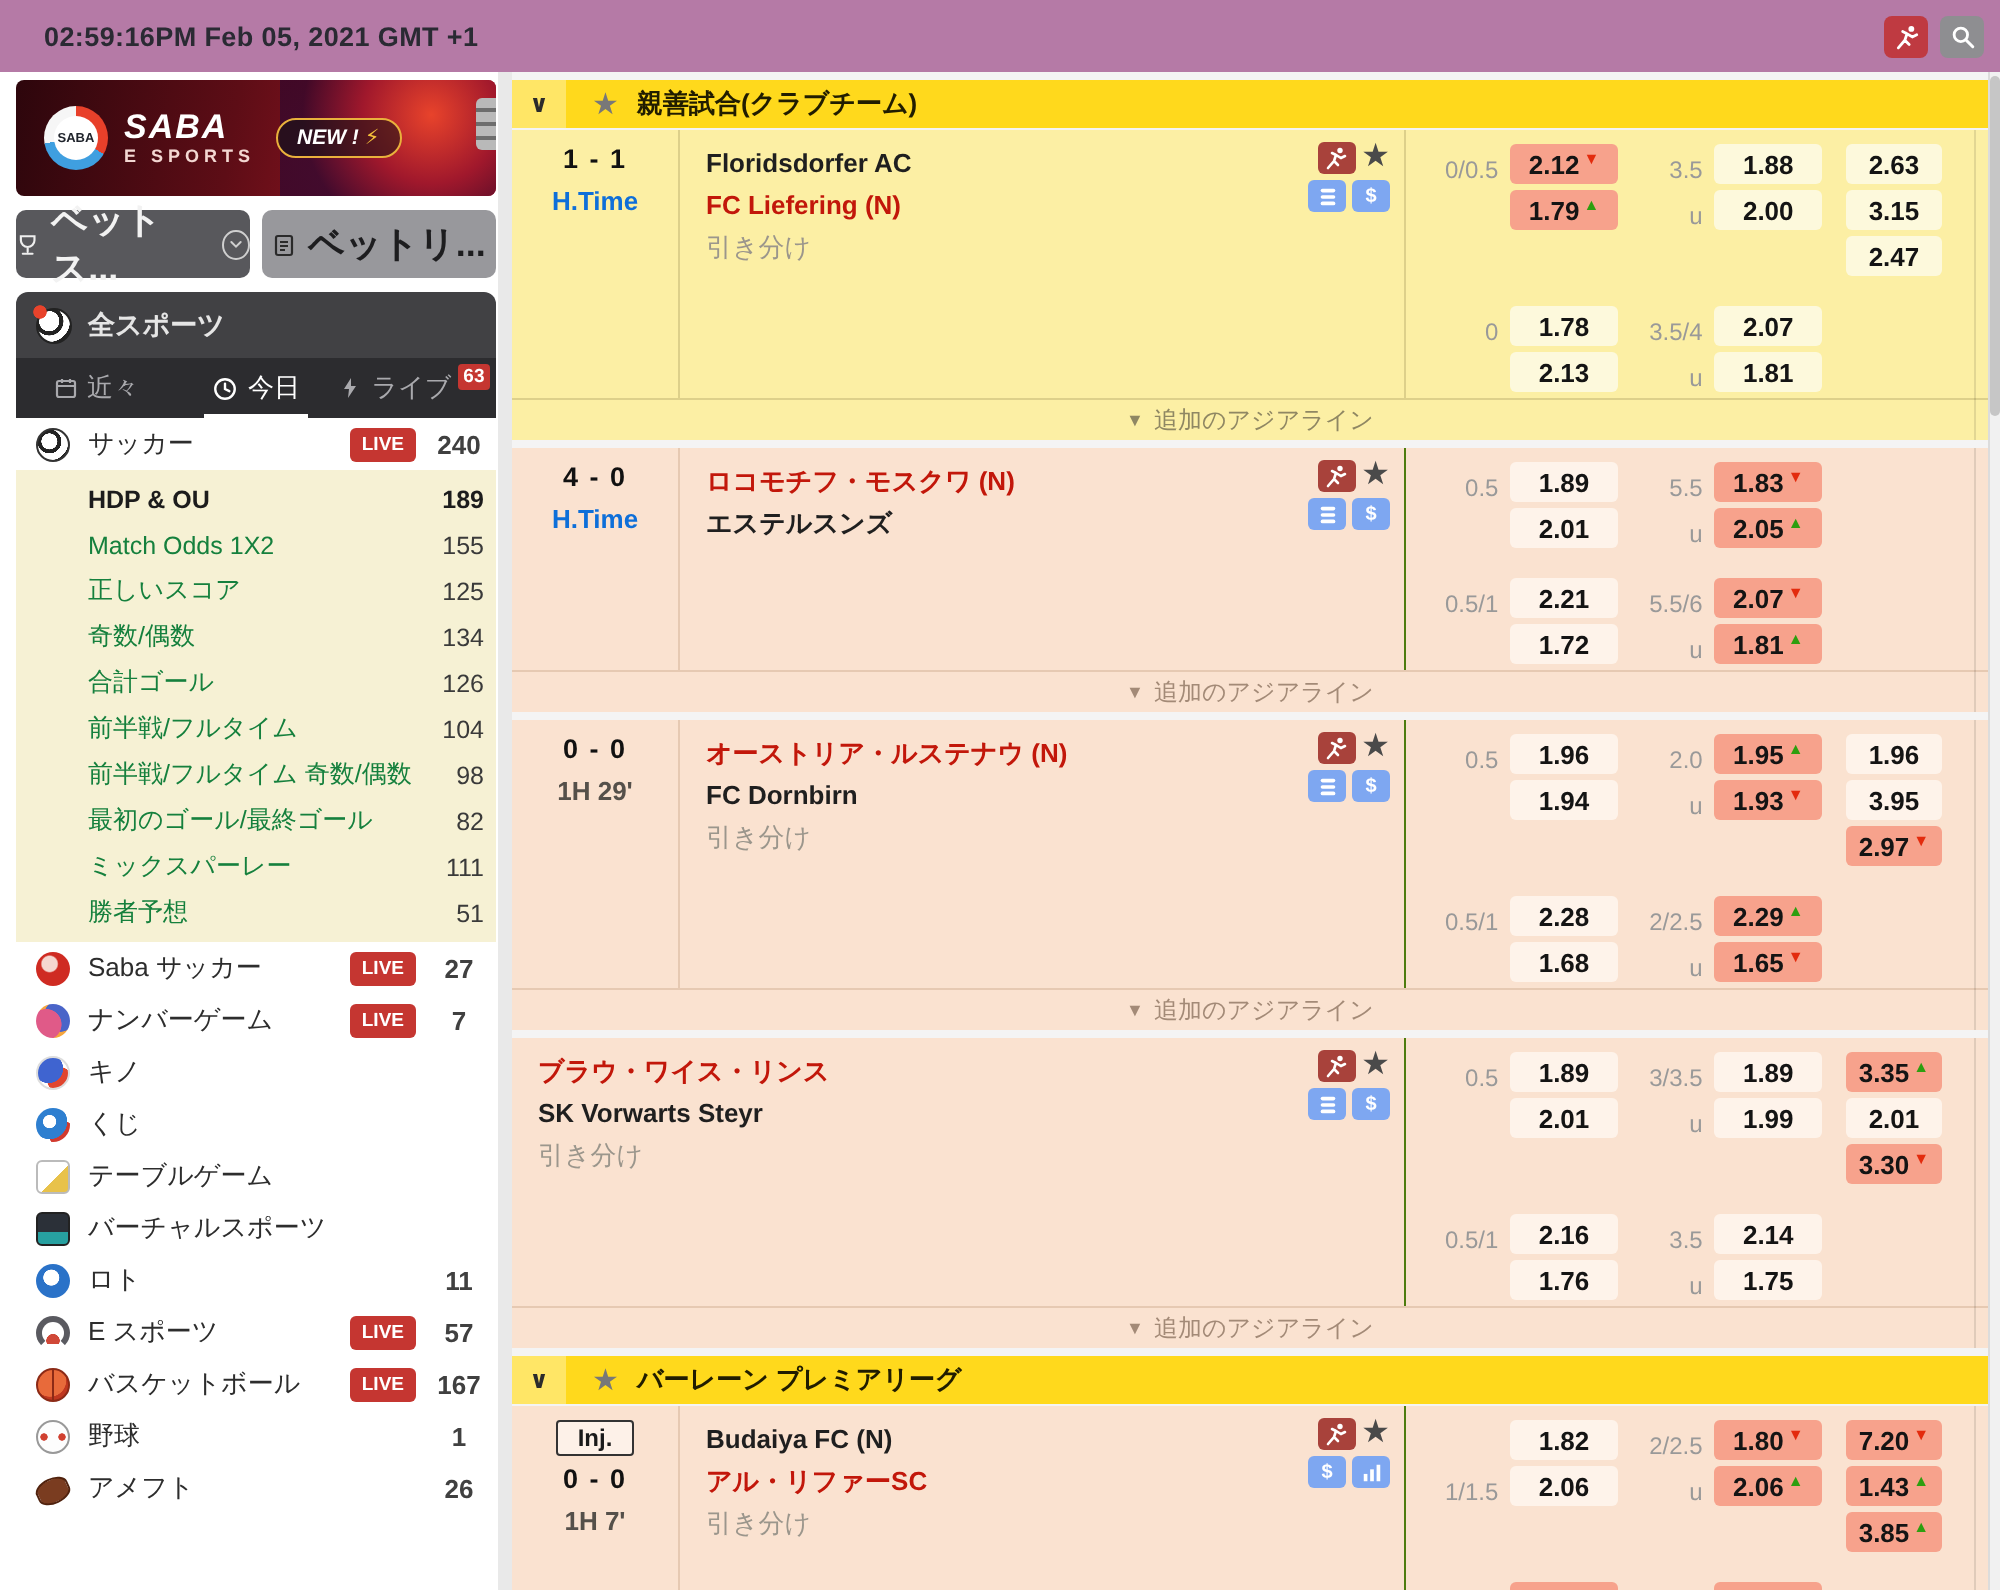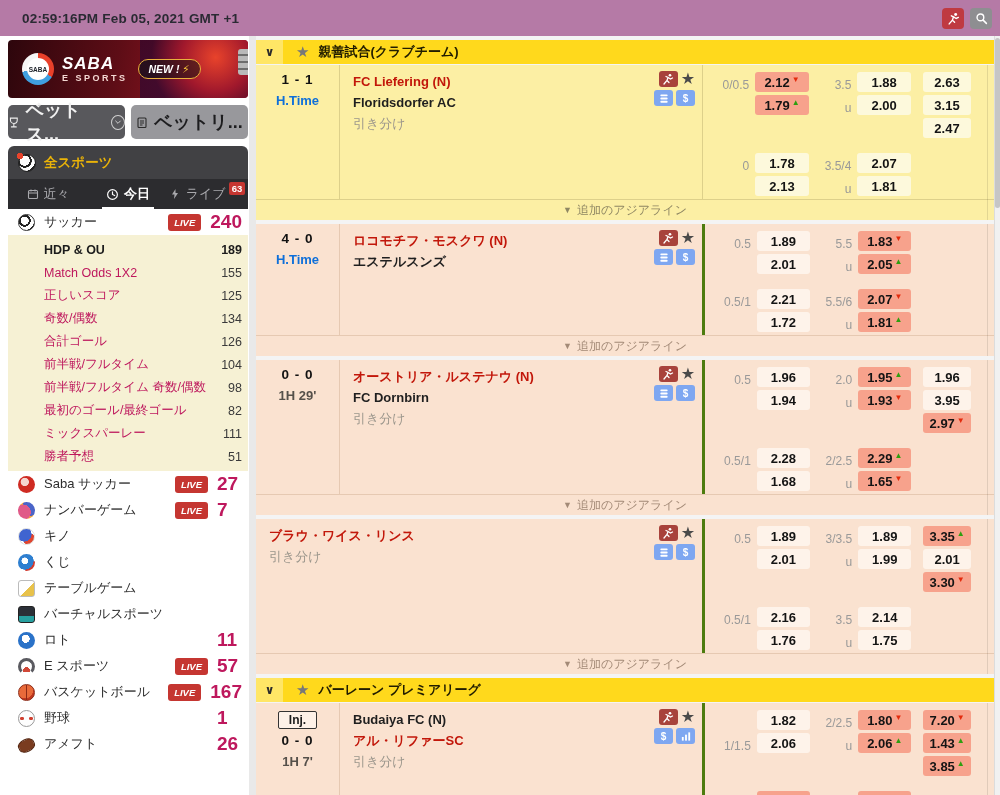--- a/index.html
+++ b/index.html
@@ -41,39 +41,39 @@
     background-image:repeating-linear-gradient(to bottom,transparent 0 5px,#6d6d6d 5px 7px); }
 
   
   .btn-row { display:flex; gap:6px; margin-top:7px; }
   .sb-btn { flex:1; height:34px; border-radius:5px; display:flex; align-items:center; justify-content:center; gap:6px; font-size:18px; font-weight:bold; cursor:pointer; }
   .sb-btn.dark { background:#58585c; color:#f2f2f2; }
   .sb-btn.lite { background:#98989c; color:#1d1d1f; }
   .chev-circ { width:15px; height:15px; border:1.5px solid #cfcfcf; border-radius:50%; display:flex; align-items:center; justify-content:center; }
 
   
-  .allsports { margin-top:7px; background:#414144; border-radius:6px 6px 0 0; height:33px; display:flex; align-items:center; padding:0 10px; gap:8px; color:#eab308; font-size:13.5px; font-weight:bold; cursor:pointer; }
+  .allsports { margin-top:7px; background:#414144; border-radius:6px 6px 0 0; height:33px; display:flex; align-items:center; padding:0 10px; gap:8px; color:#e5e5e5; font-size:13.5px; font-weight:bold; cursor:pointer; }
   .ball { width:18px; height:18px; border-radius:50%; background:radial-gradient(circle at 35% 35%,#fff 0 34%,#222 35% 48%,#fff 49% 70%,#222 71%); border:1px solid #222; position:relative; }
   .ball .spark { position:absolute; top:-4px; left:-4px; width:10px; height:10px; background:radial-gradient(circle,#e8432b 0 45%,transparent 50%); border-radius:50%; }
   .tabs { background:#2c2c2f; height:30px; display:flex; }
   .tab { flex:1; display:flex; align-items:center; justify-content:center; gap:5px; font-size:13px; color:#a9a9ad; cursor:pointer; position:relative; }
-  .tab.active { color:#fff; font-weight:bold; }
+  .tab.active { color:#fff; font-weight:normal; }
   .tab.active::after { content:''; position:absolute; bottom:0; left:14px; right:14px; height:2.5px; background:#fff; }
   .tab .cnt-badge { background:#c53631; color:#fff; font-size:9.5px; font-weight:bold; padding:1px 3px; border-radius:2px; position:relative; top:-6px; left:-2px; }
 
   
   .sports-menu { background:#fff; }
   .sport-row { height:26px; display:flex; align-items:center; padding:0 6px 0 10px; cursor:pointer; }
   .sp-icon { width:17px; height:17px; margin-right:9px; flex:none; border-radius:50%; }
   .sp-label { flex:1; font-size:13px; color:#2d2d2d; white-space:nowrap; overflow:hidden; }
-  .live-badge { background:#c53631; color:#fff; font-size:9.5px; font-weight:bold; font-style:italic; padding:3px 6px; border-radius:3px; margin-right:9px; }
-  .sp-count { min-width:25px; text-align:left; font-size:19px; font-weight:bold; color:#be185d; }
+  .live-badge { background:#c53631; color:#fff; font-size:9.5px; font-weight:bold; padding:3px 6px; border-radius:3px; margin-right:9px; }
+  .sp-count { min-width:25px; text-align:center; font-size:13px; font-weight:bold; color:#404040; }
   .submenu { background:#f6f1d4; padding:3px 0; }
   .submenu-row { height:23px; display:flex; align-items:center; padding:0 6px 0 36px; cursor:pointer; }
-  .sub-label { flex:1; font-size:12.5px; color:#be185d; white-space:nowrap; }
+  .sub-label { flex:1; font-size:12.5px; color:#15803d; white-space:nowrap; }
   .sub-count { min-width:25px; text-align:right; font-size:12.5px; color:#3a3a3a; }
   .submenu-row.bold .sub-label, .submenu-row.bold .sub-count { font-weight:bold; color:#1c1c1c; }
 
   
   .sp-soccer { background:radial-gradient(circle at 38% 38%,#fff 0 30%,#222 31% 45%,#fff 46% 72%,#222 73%); border:1px solid #333; }
   .sp-saba-soccer { background:radial-gradient(circle at 40% 35%,#f5d6cf 0 25%,#cf2b22 30%); }
   .sp-number-game { background:radial-gradient(circle at 30% 60%,#e05a88 0 48%,transparent 50%),radial-gradient(circle at 70% 35%,#4a64c8 0 48%,#f5a53c 50%); }
   .sp-keno { background:radial-gradient(circle at 35% 35%,#3f64d0 0 52%,transparent 54%),radial-gradient(circle at 72% 72%,#e0452f 0 40%,#fff 42%); border:1px solid #ddd; }
   .sp-lottery { background:radial-gradient(circle at 40% 40%,#fff 0 22%,#2e7fd0 24% 60%,transparent 62%),radial-gradient(circle at 78% 78%,#d23a2e 0 35%,#fff 37%); }
   .sp-table-game { border-radius:3px; background:linear-gradient(135deg,#fff 0 55%,#e8c24a 56%); border:1px solid #bbb; position:relative; }
@@ -112,21 +112,21 @@
   .team.draw { color:#9b968c; font-weight:normal; }
   .badge-col { position:absolute; top:6px; right:7px; text-align:right; }
   .badge-row { display:flex; gap:3px; justify-content:flex-end; margin-bottom:3px; align-items:center; }
   .m-badge { width:19px; height:16px; border-radius:3px; display:flex; align-items:center; justify-content:center; }
   .m-badge.red { background:#a8423b; }
   .m-badge.blue { background:#7ea7f1; color:#fff; font-size:10px; font-weight:bold; }
   .m-star { color:#4a4a4a; font-size:16px; line-height:16px; }
 
   .odds-col { width:292px; flex:none; padding-top:7px; }
   .theme-yellow .odds-col { border-left:1px solid #ddd08a; }
-  .theme-peach  .odds-col { border-left:3px solid #4d7c0f; }
+  .theme-peach  .odds-col { border-left:1px solid #4d7c0f; }
   .odds-row { display:flex; align-items:flex-end; justify-content:flex-end; height:20px; margin-bottom:3px; padding-right:23px; }
   .lab { color:#999; font-size:12px; text-align:right; white-space:nowrap; }
   .lab.hdp { width:50px; margin-right:6px; }
   .lab.ou  { width:46px; margin-right:6px; }
   .odds-cell { width:58px; height:20px; border-radius:3px; display:flex; align-items:center; justify-content:center; font-weight:bold; font-size:13px; color:#141414; cursor:pointer; }
   .odds-cell.x { margin-left:12px; width:52px; }
   .theme-yellow .odds-cell { background:#fdf9dc; }
   .theme-peach  .odds-cell { background:#fef3ea; }
   .odds-cell.hl { background:#f7a28c !important; }
   .odds-cell.empty { background:transparent !important; cursor:default; }
@@ -349,22 +349,22 @@
         <span class="lh-star">★</span>
         <span class="lh-title">親善試合(クラブチーム)</span>
       </div>
       <div class="match theme-yellow">
         <div class="match-content">
           <div class="info-col">
             <div class="score">1 - 1</div>
             <div class="mtime blue">H.Time</div>
           </div>
           <div class="teams-col">
+            <div class="team norm">Floridsdorfer AC</div>
             <div class="team fav">FC Liefering (N)</div>
-            <div class="team norm">Floridsdorfer AC</div>
             <div class="team draw">引き分け</div>
             <div class="badge-col">
               <div class="badge-row">
                 <span class="m-badge red">
                   <svg width="12" height="12" viewBox="0 0 24 24">
                     <circle cx="16" cy="4.5" r="2.7" fill="#fff"></circle>
                     <path d="M4 22 L10 15 L12 9 L17 12 L21 10 M12 9 L8 7 M10 15 L14 19" stroke="#fff" stroke-width="2.6" fill="none" stroke-linecap="round"></path>
                   </svg>
                 </span>
                 <span class="m-star">★</span>
@@ -566,20 +566,21 @@
         </div>
         <div class="match-foot">
           <span class="foot-tri">▼</span>
           <span>追加のアジアライン</span>
         </div>
       </div>
       <div class="match theme-peach">
         <div class="match-content">
           <div class="teams-col">
             <div class="team fav">ブラウ・ワイス・リンス</div>
+            <div class="team norm">SK Vorwarts Steyr</div>
             <div class="team draw">引き分け</div>
             <div class="badge-col">
               <div class="badge-row">
                 <span class="m-badge red">
                   <svg width="12" height="12" viewBox="0 0 24 24">
                     <circle cx="16" cy="4.5" r="2.7" fill="#fff"></circle>
                     <path d="M4 22 L10 15 L12 9 L17 12 L21 10 M12 9 L8 7 M10 15 L14 19" stroke="#fff" stroke-width="2.6" fill="none" stroke-linecap="round"></path>
                   </svg>
                 </span>
                 <span class="m-star">★</span>

